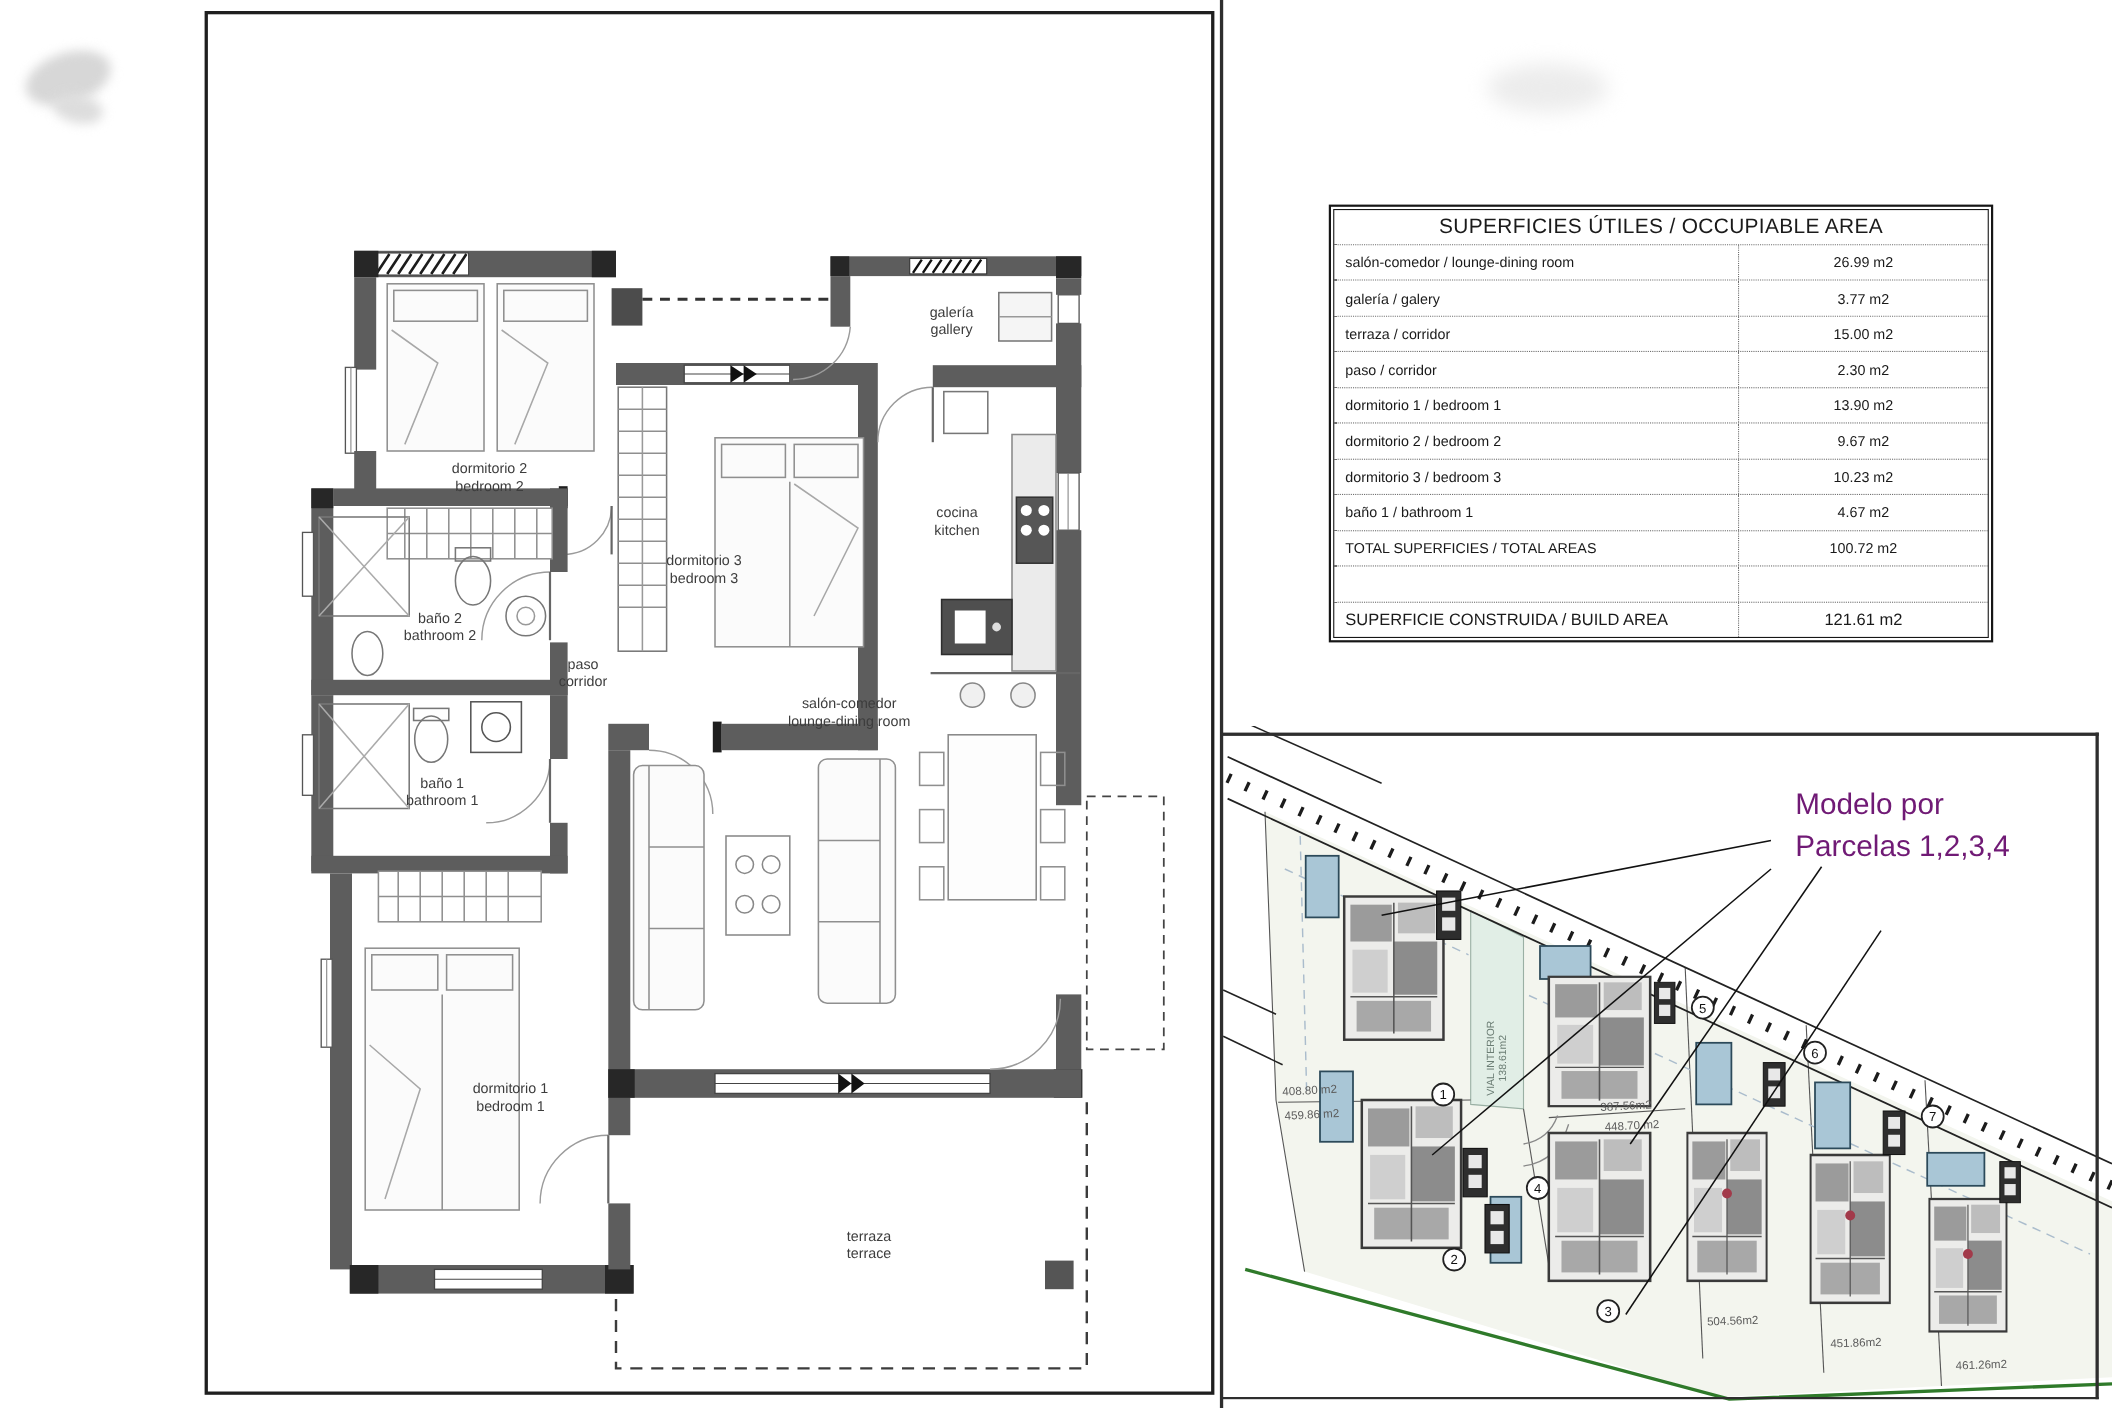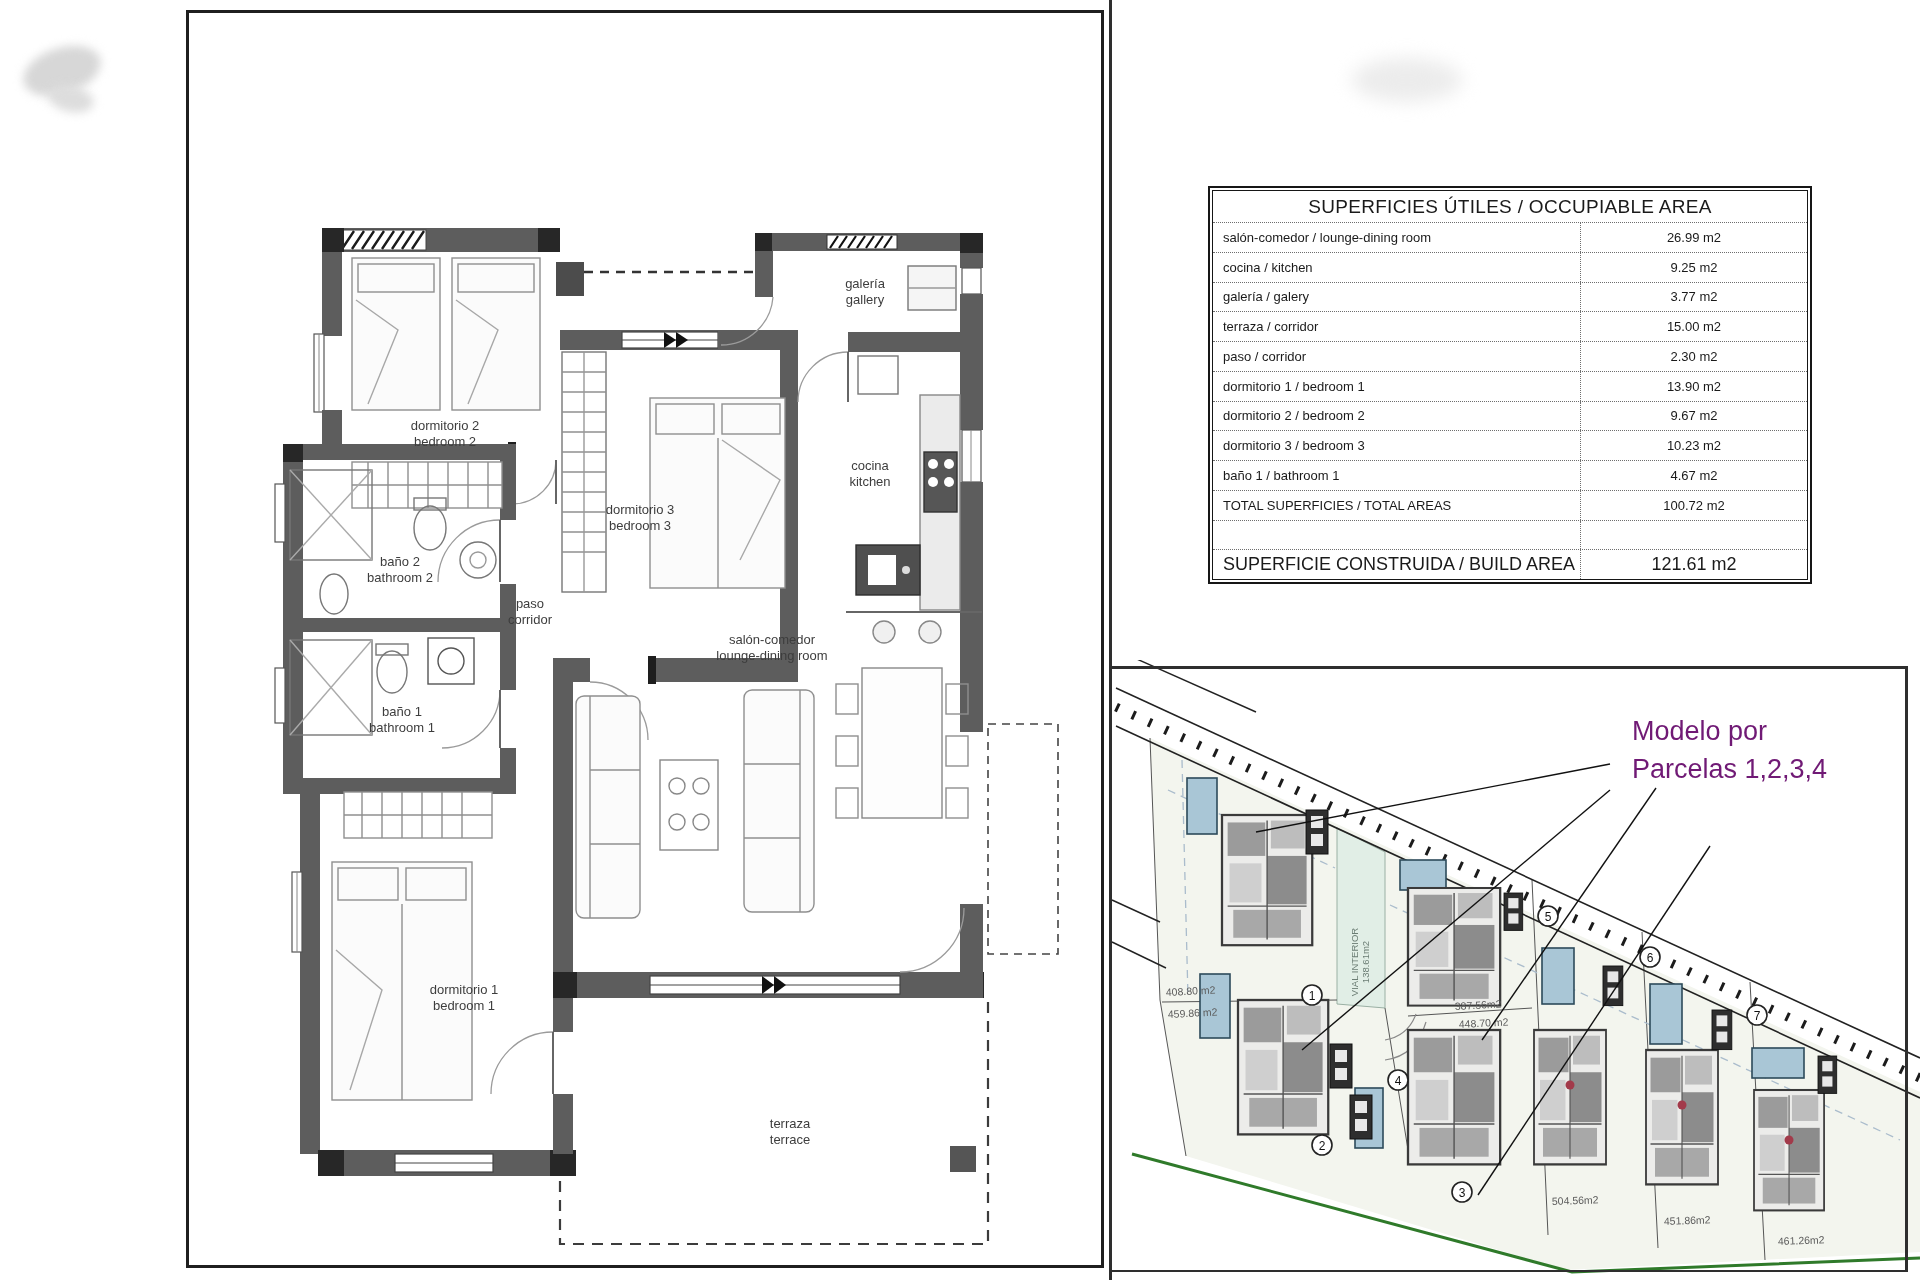--- a/index.html
+++ b/index.html
@@ -18,21 +18,21 @@
   #areas-table{left:1208px;top:186px;width:604px;height:398px;border:2px solid #161616;box-sizing:border-box;background:#fff;text-decoration:underline;}
   #areas-inner{position:absolute;left:2px;top:2px;right:2px;bottom:2px;border:1px solid #161616;display:flex;flex-direction:column;}
   .t-head{height:31px;display:flex;align-items:center;justify-content:center;
           font-size:19px;letter-spacing:.3px;border-bottom:1px dotted #6e6e6e;}
   .t-row{flex:1;display:flex;align-items:center;border-bottom:1px dotted #6e6e6e;font-size:13px;}
   .t-row.last{border-bottom:none;}
   .t-row .lbl{flex:1;padding-left:10px;white-space:nowrap;overflow:hidden;}
   .t-row .val{width:226px;text-align:left;border-left:1px dotted #6e6e6e;align-self:stretch;
               display:flex;align-items:center;justify-content:center;}
   .t-row.gap .lbl{visibility:hidden;}
-  .t-row.bigrow{font-size:18px;}
+  .t-row.bigrow{font-size:15px;}
   
   #modelo-note{left:1632px;top:712px;font-size:27px;line-height:1.42;color:#701a75;pointer-events:none;}
   svg text{font-family:"Liberation Sans",sans-serif;}
   .roomlbl{fill:#3d3d3d;font-size:13px;}
   .tinylbl{fill:#5c5c5c;font-size:10.5px;}
   .viallbl{fill:#6b7d74;font-size:9.5px;}
   .circnum{fill:#111;font-size:12px;}
 </style>
 </head>
 <body>
@@ -288,24 +288,20 @@
   </svg>
 
   <div id="areas-table" class="abs">
     <div id="areas-inner">
       <div class="t-head">SUPERFICIES ÚTILES / OCCUPIABLE AREA</div>
       <div class="t-row">
           <div class="lbl">salón-comedor / lounge-dining room</div>
           <div class="val">26.99 m2</div>
         </div>
       <div class="t-row">
-          <div class="lbl">cocina / kitchen</div>
-          <div class="val">9.25 m2</div>
-        </div>
-      <div class="t-row">
           <div class="lbl">galería / galery</div>
           <div class="val">3.77 m2</div>
         </div>
       <div class="t-row">
           <div class="lbl">terraza / corridor</div>
           <div class="val">15.00 m2</div>
         </div>
       <div class="t-row">
           <div class="lbl">paso / corridor</div>
           <div class="val">2.30 m2</div>

